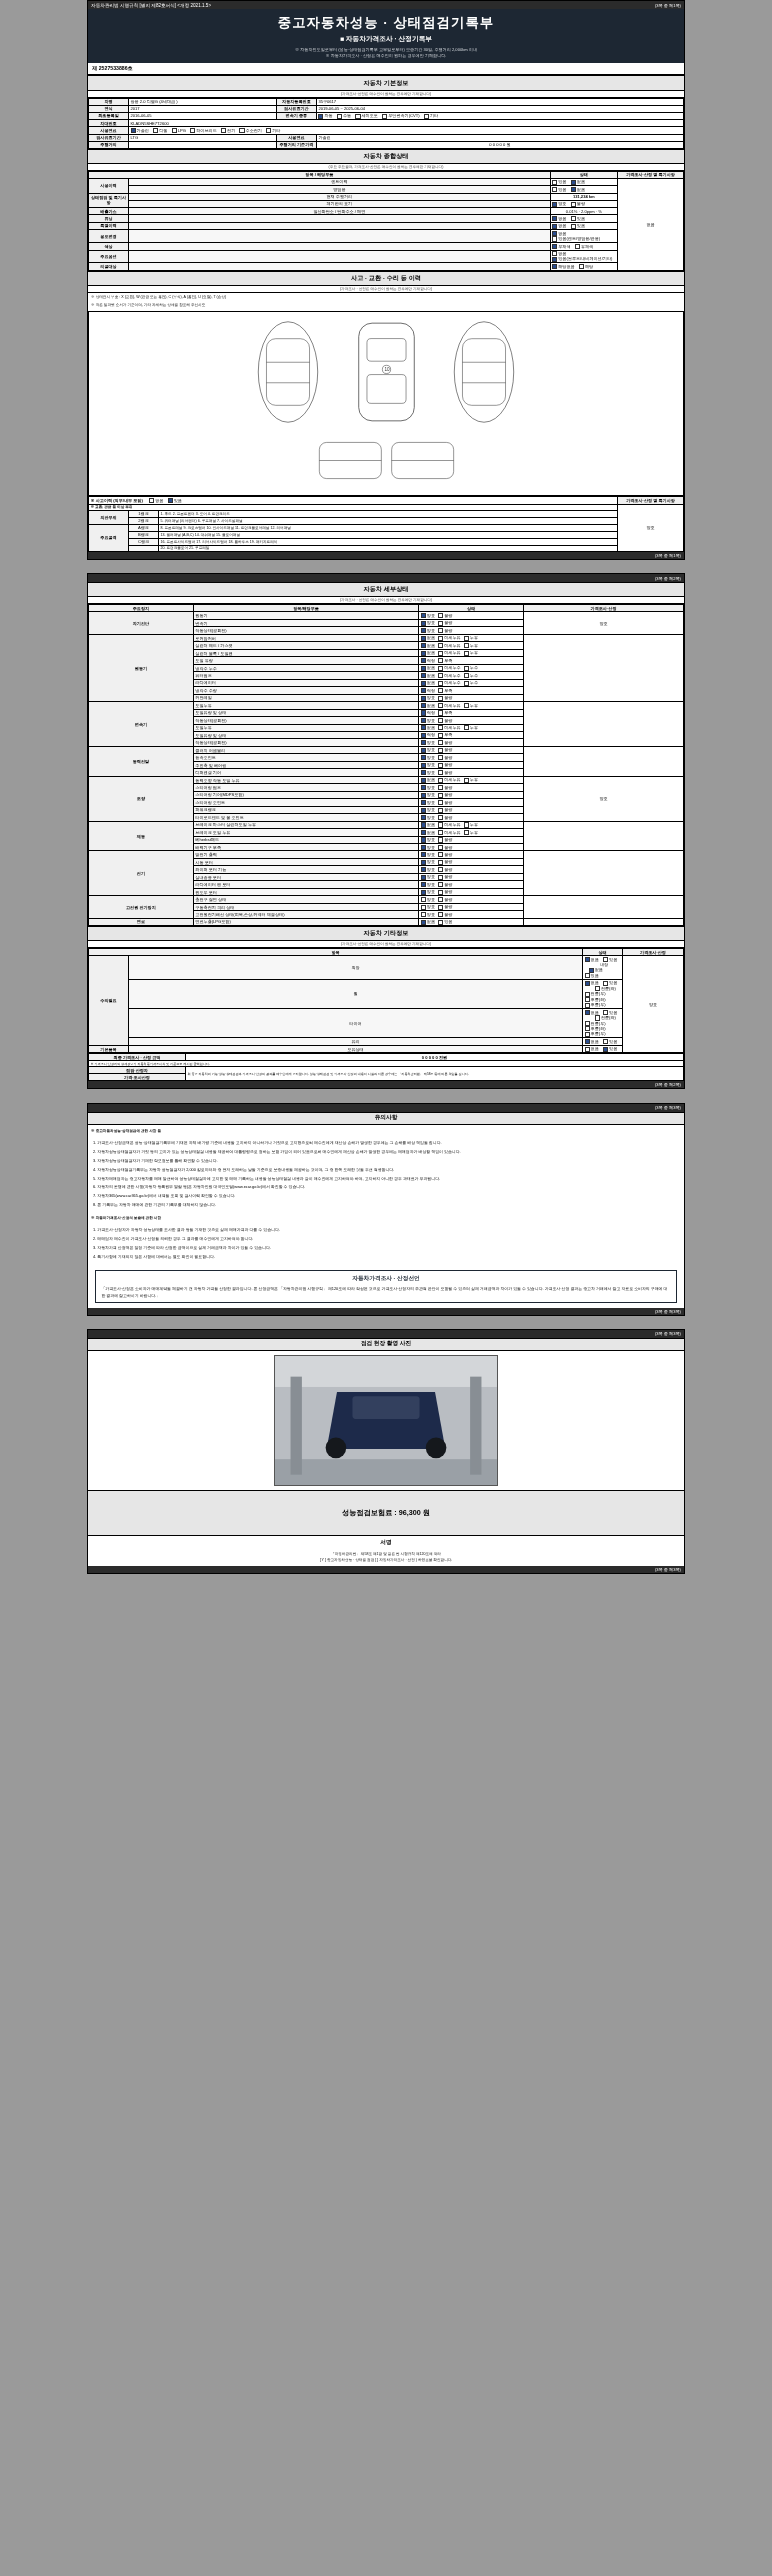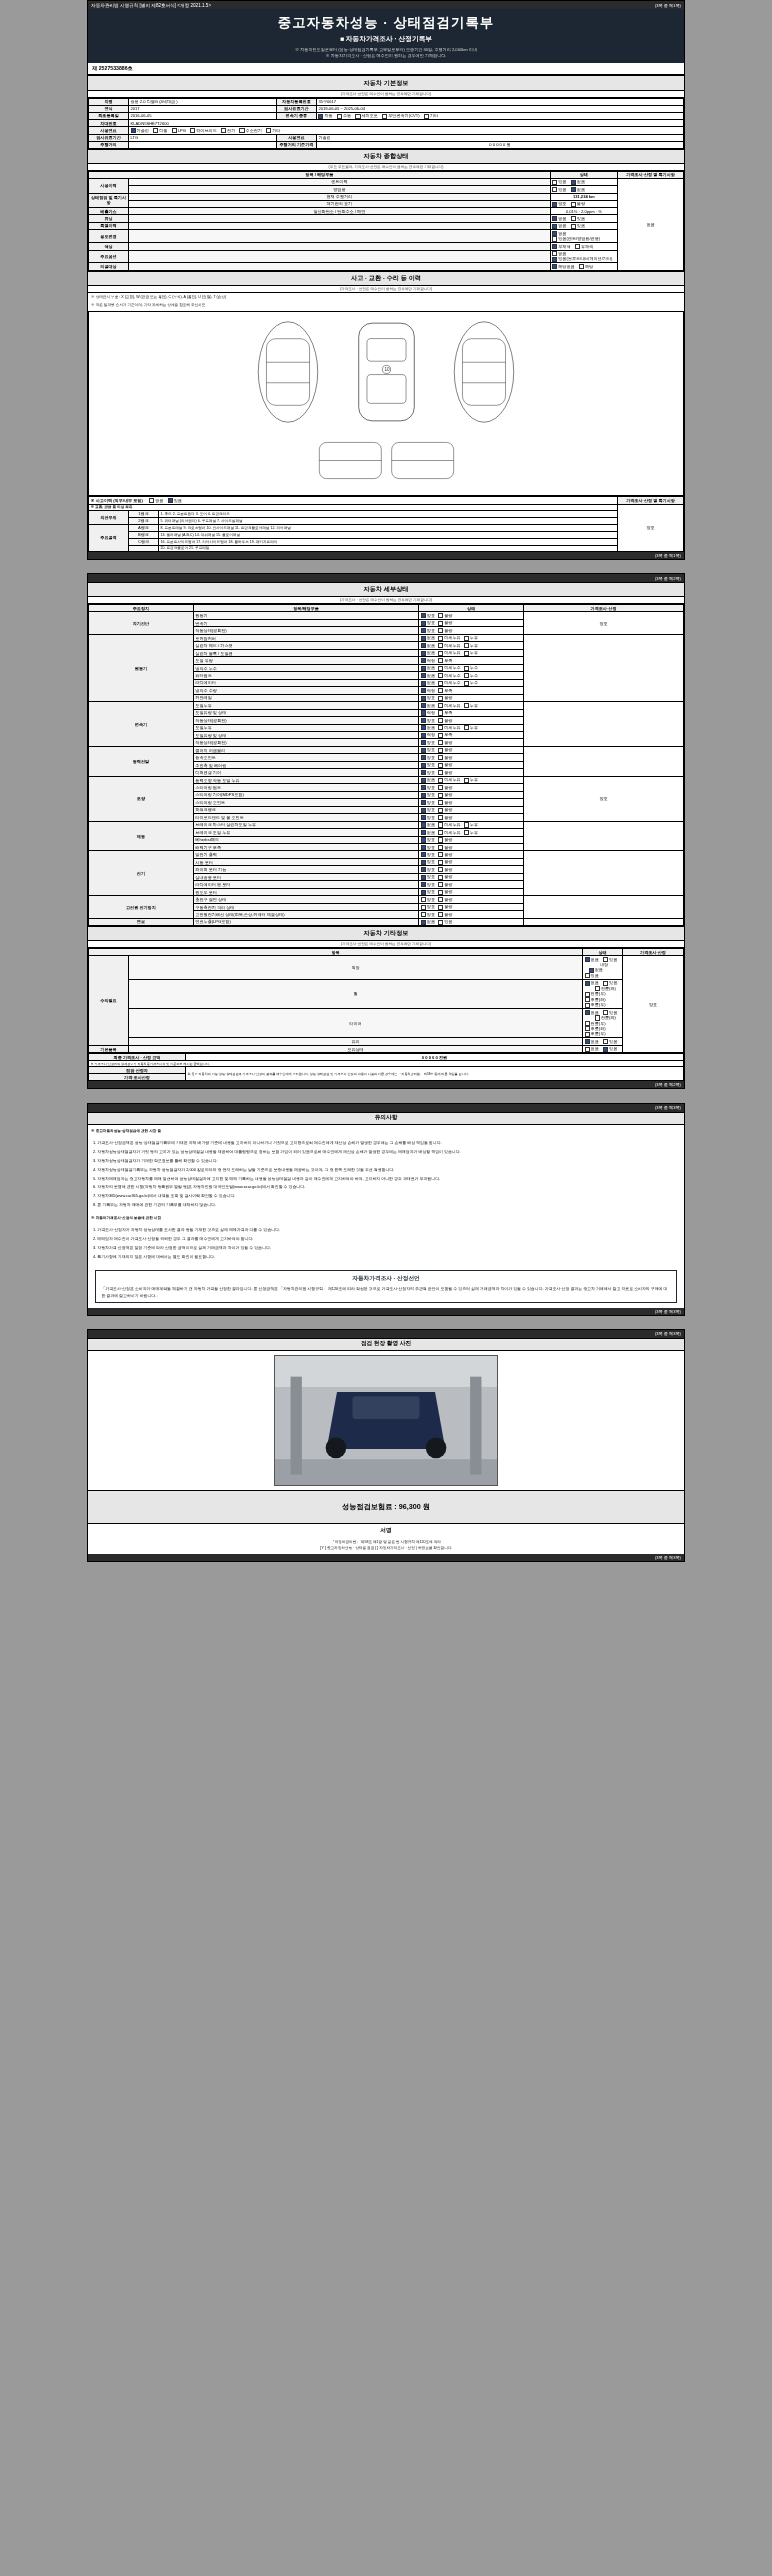--- a/index.html
+++ b/index.html
@@ -28,21 +28,21 @@
   .diagram{border:0.5px solid #000;background:#fff;padding:3.1px;}
   .carbox{display:flex;justify-content:center;align-items:center;gap:5.2px;padding:3.1px 0;}
   .note{font-size:3.6px;line-height:1.6;padding:2.1px 3.1px;}
   .foot{font-size:4.1px;text-align:right;padding:1px 3.1px;background:#2b2b2b;color:#fff;}
   .sec-title{background:#e6e6e6;font-weight:bold;text-align:center;font-size:5.7px;padding:1.5px 0;border-top:0.5px solid #000;border-bottom:0.5px solid #000;}
   ol.rules{margin:0;padding:3.1px 9.3px;font-size:3.9px;line-height:1.75;}
   ol.rules li{margin-bottom:2.1px;}
   .boxline{border:1px solid #1d2733;margin:4.1px 7.2px;padding:3.1px 5.2px;font-size:3.9px;line-height:1.7;}
   .boxline .bt{text-align:center;font-weight:bold;font-size:5.7px;color:#1d2733;margin-bottom:2.1px;}
   .photo{width:222px;height:129px;margin:4.1px auto;border:0.5px solid #555;position:relative;overflow:hidden;background:#cfd4d8;}
-  .pricebar{background:#e6e6e6;text-align:center;font-weight:bold;font-size:7.2px;padding:11px 0;border-top:0.5px solid #000;border-bottom:0.5px solid #000;}
+  .pricebar{background:#e6e6e6;text-align:center;font-weight:bold;font-size:7.2px;padding:17px 0;border-top:0.5px solid #000;border-bottom:0.5px solid #000;}
   .signline{text-align:center;font-size:5.7px;font-weight:bold;padding:3.1px 0;}
   .dd{text-align:center;font-size:3.6px;padding:2.1px 5.2px;line-height:1.6;}
 </style>
 </head>
 <body>
 
 <div id="page">
 
   <div class="sheet">
     <div class="hdrbar">

